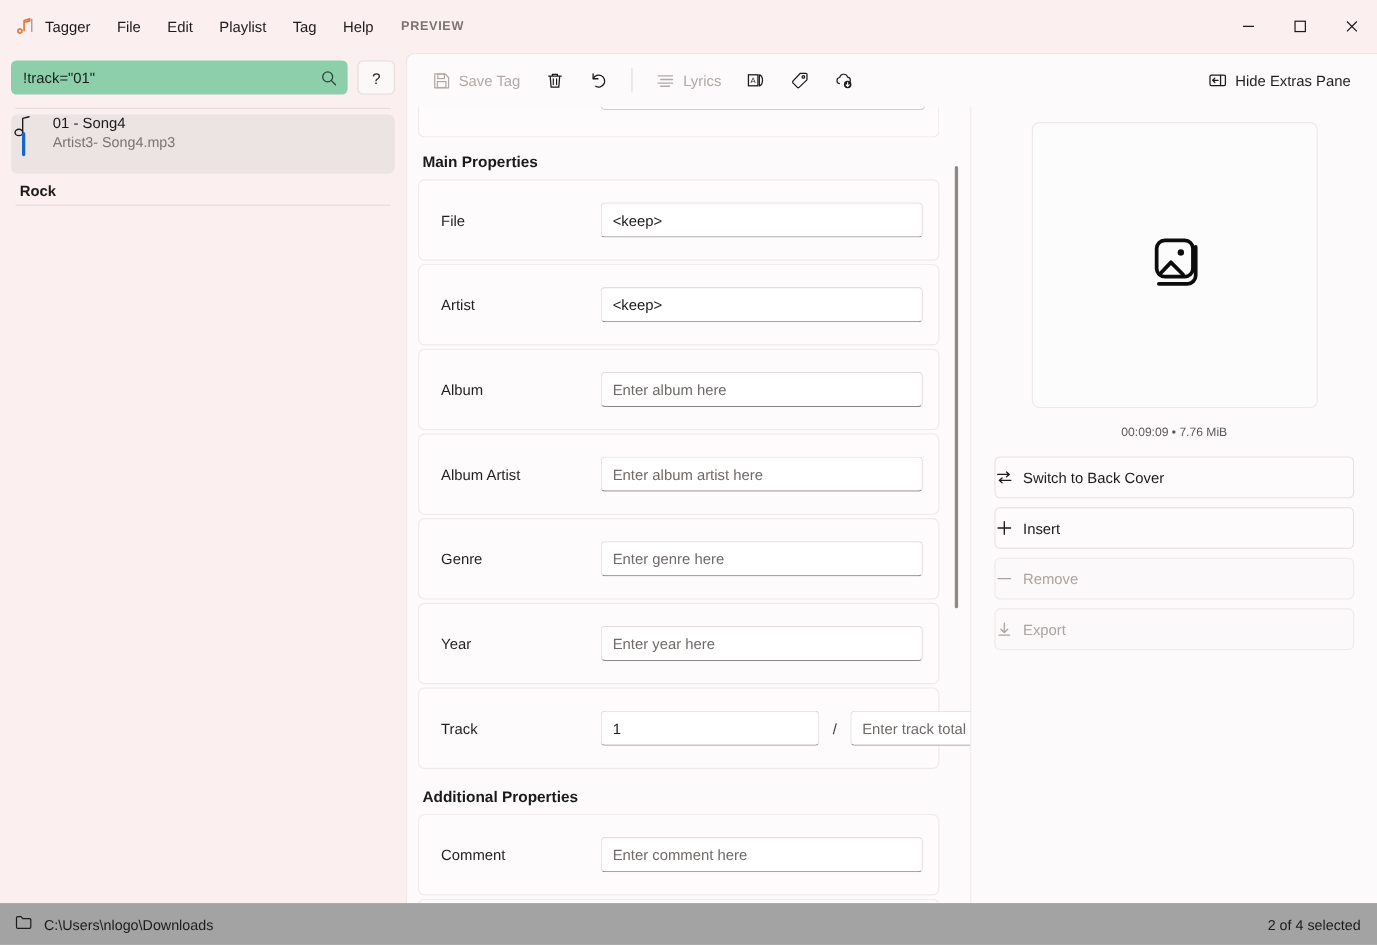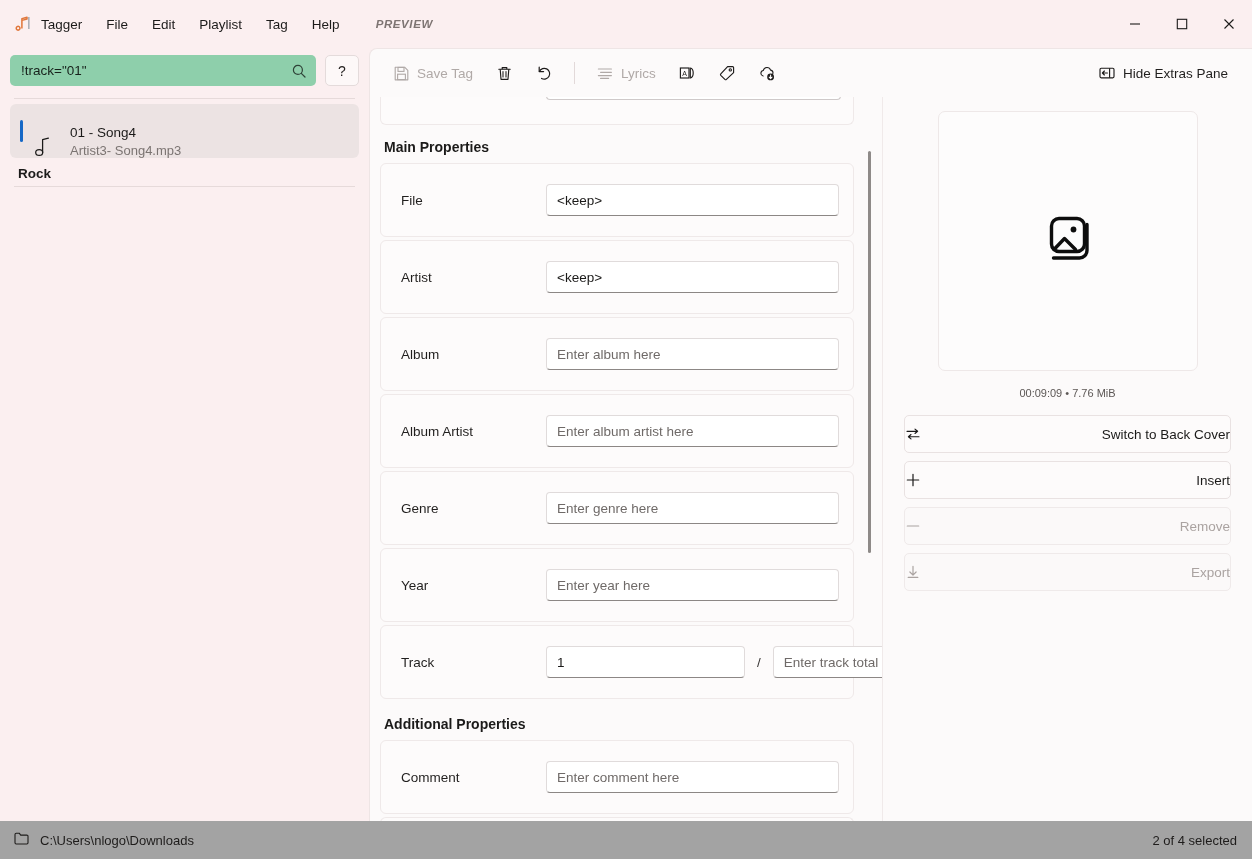--- a/index.html
+++ b/index.html
@@ -34,21 +34,21 @@
   .menu-item {
     font-size: 13.5px; color: #1c1b1a;
     padding: 4px 12px;
     border-radius: 4px;
     cursor: default; white-space: nowrap;
   }
   .menu-item:first-child { padding-left: 0; }
   .preview-badge {
     font-size: 11.5px; color: #7d7472;
     letter-spacing: 0.6px;
-    margin-left: 24px; font-weight: 600; font-style: italic;
+    margin-left: 13px; font-weight: 600;
   }
   .wincontrols {
     position: absolute; right: 0; top: 0;
     height: 48px; display: flex;
   }
   .wc {
     width: 47px; height: 48px;
     display: flex; align-items: center; justify-content: center;
     cursor: default;
   }
@@ -93,25 +93,24 @@
     font-size: 14px; color: #262322;
     cursor: default;
   }
   .tracklist { flex: 1 1 auto; overflow: hidden; padding-top: 2px; }
   .group-header {
     font-size: 13.5px; font-weight: 700; color: #1b1a19;
     padding: 6px 0 5px 8px;
   }
   .group-rule { height: 1px; background: #e6dada; margin: 0 4px 5px 4px; }
   .track-item {
-    display: flex; align-items: flex-end;
+    display: flex; align-items: flex-start;
     height: 54px; margin: 2px 0;
     border-radius: 6px;
     position: relative;
-    padding-left: 22px;
     cursor: default;
   }
   .track-item.selected { background: #ece3e3; }
   .sel-bar {
     position: absolute; left: 10px; top: 50%;
     transform: translateY(-50%);
     width: 3px; height: 22px; border-radius: 2px;
     background: #1668c6;
   }
   .note-icon { width: 22px; flex: 0 0 22px; margin-right: 16px;
@@ -233,21 +232,21 @@
   }
   .cover-meta {
     text-align: center; font-size: 11px; color: #5c5755;
     padding: 16px 0 16px 0;
   }
   .xbtn {
     height: 38px; margin-bottom: 8px;
     border: 1px solid #e9e2e2;
     border-radius: 5px;
     background: #fdfbfb;
-    display: flex; align-items: center; justify-content: space-between;
+    display: flex; align-items: center; justify-content: flex-start;
     gap: 9px; font-size: 13.5px; color: #1b1a19;
     cursor: default;
   }
   .xbtn.disabled { color: #aaa3a1; background: #fbf9f9; border-color: #efeaea; }
   .xbtn .xi { width: 16px; height: 16px; display: flex; align-items: center; justify-content: center; }
 
   
   .statusbar {
     height: 38px; flex: 0 0 38px;
     display: flex; align-items: center;

